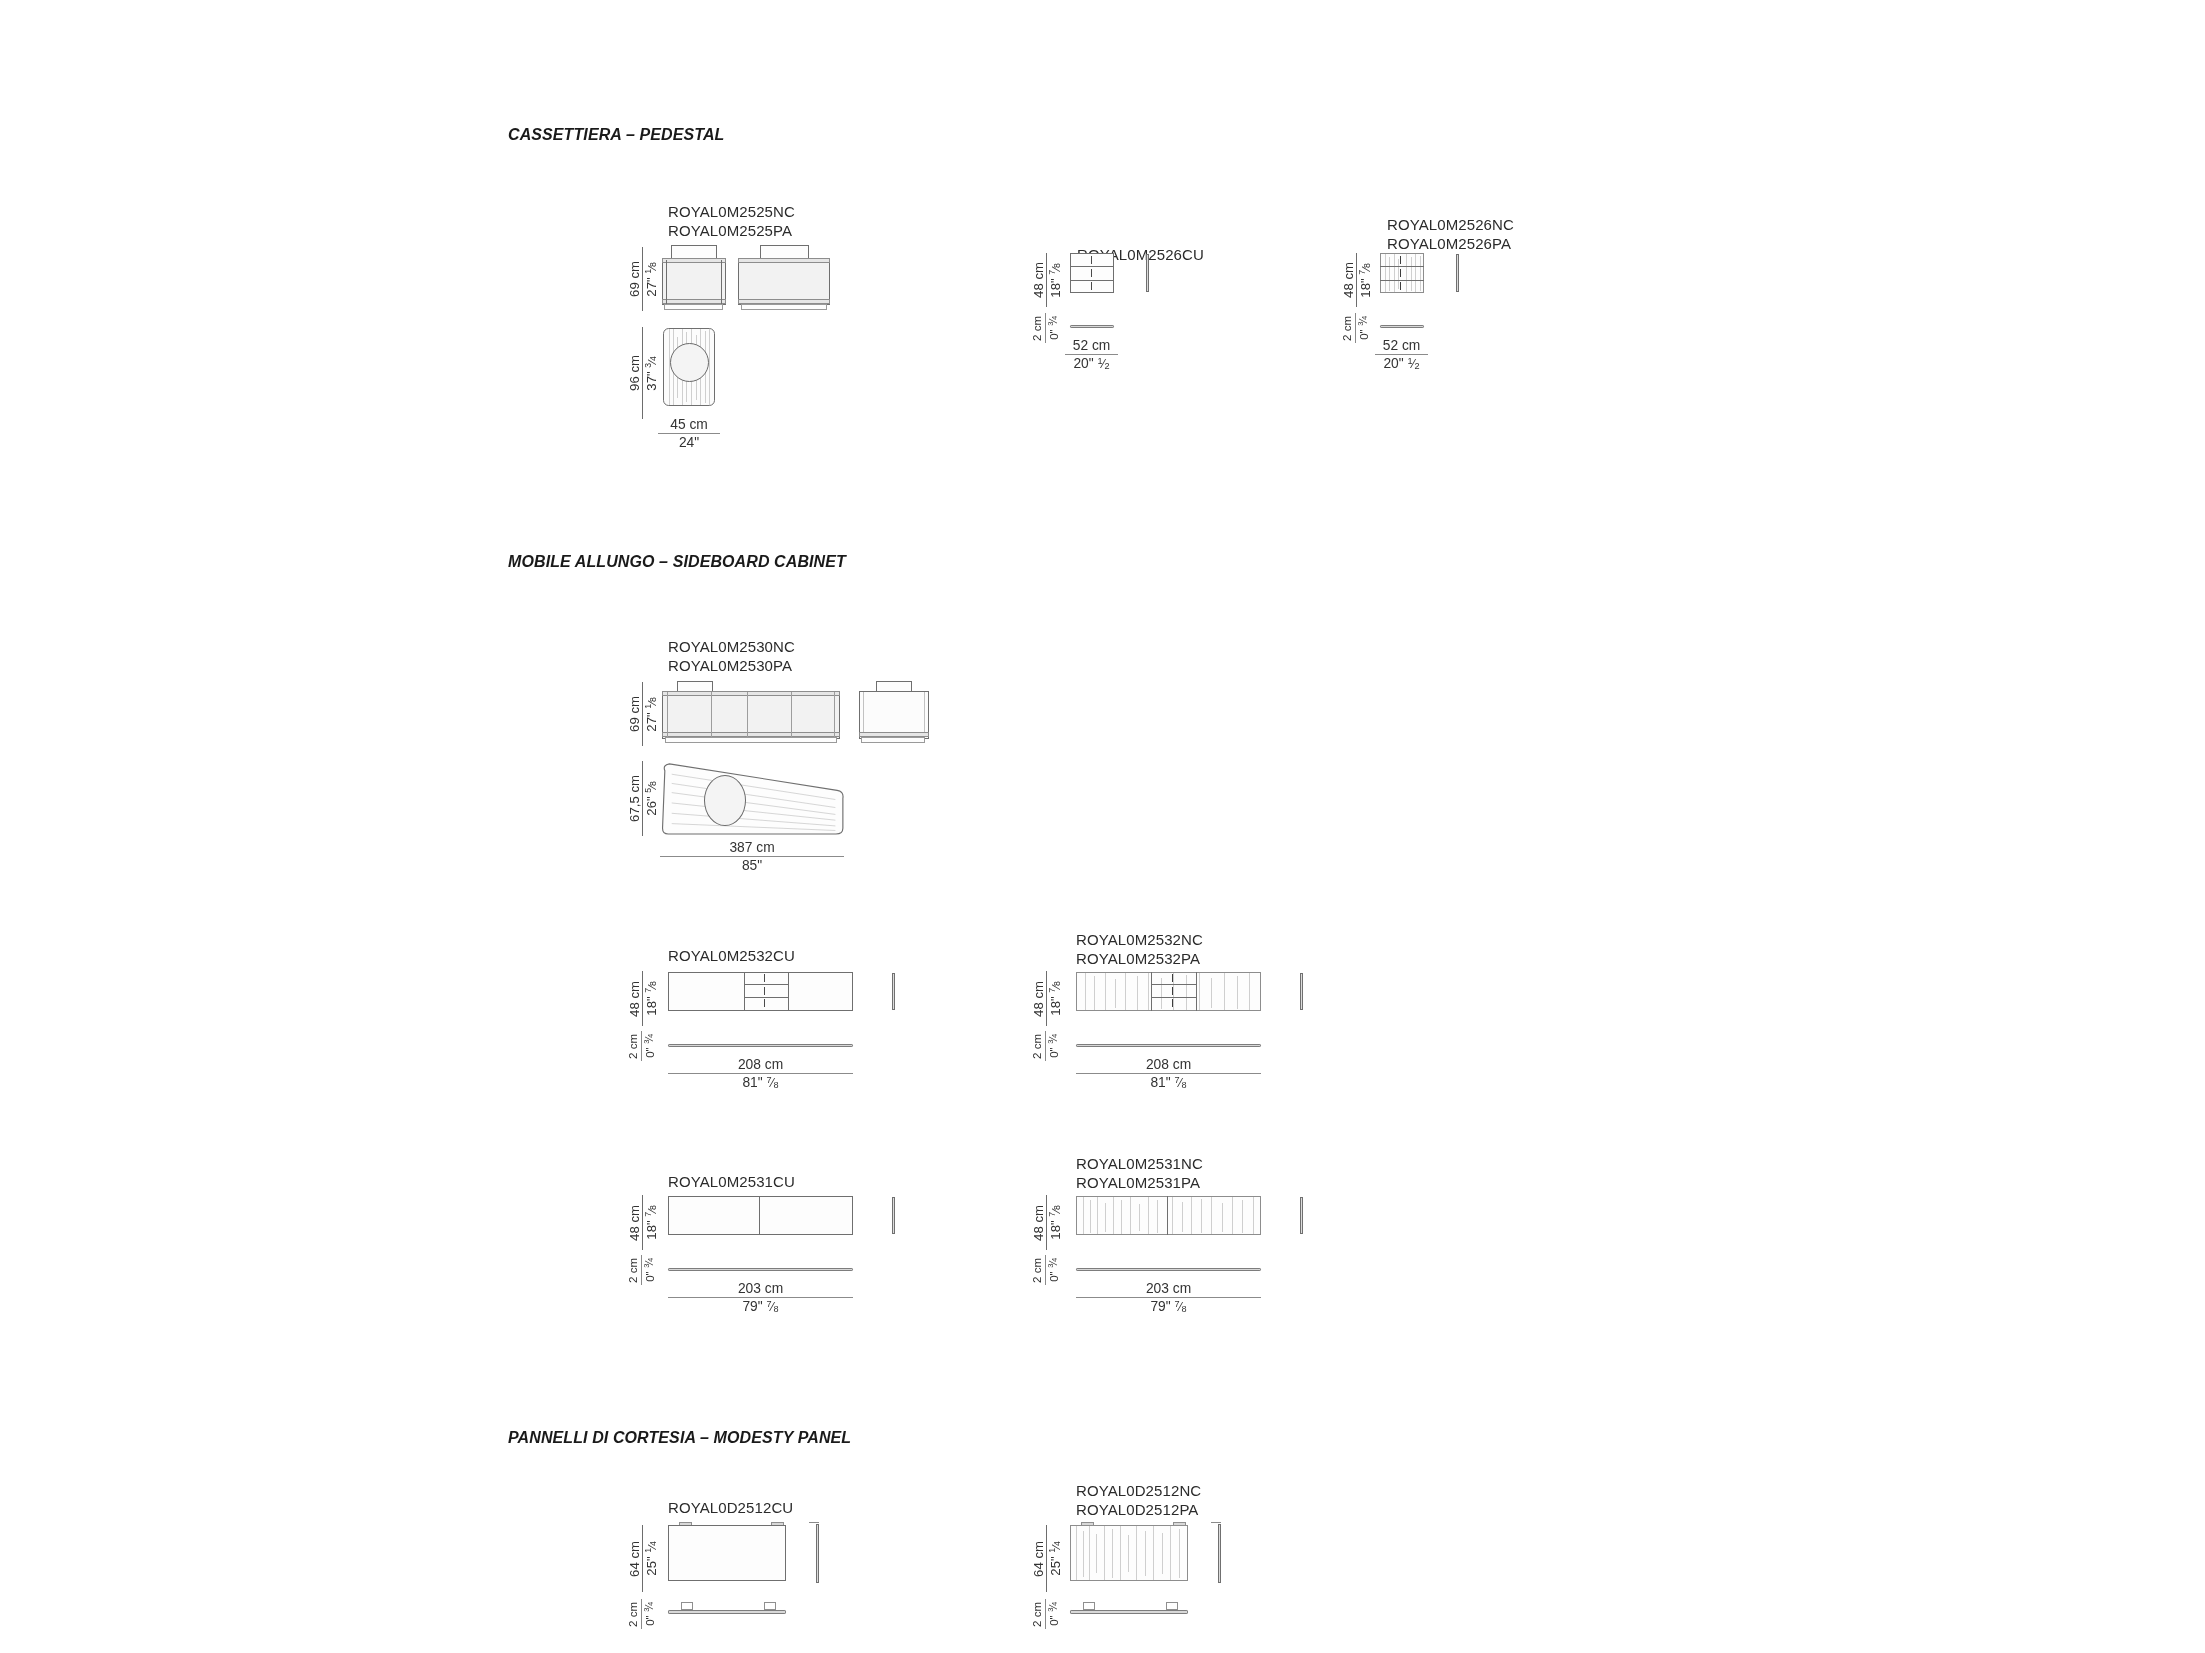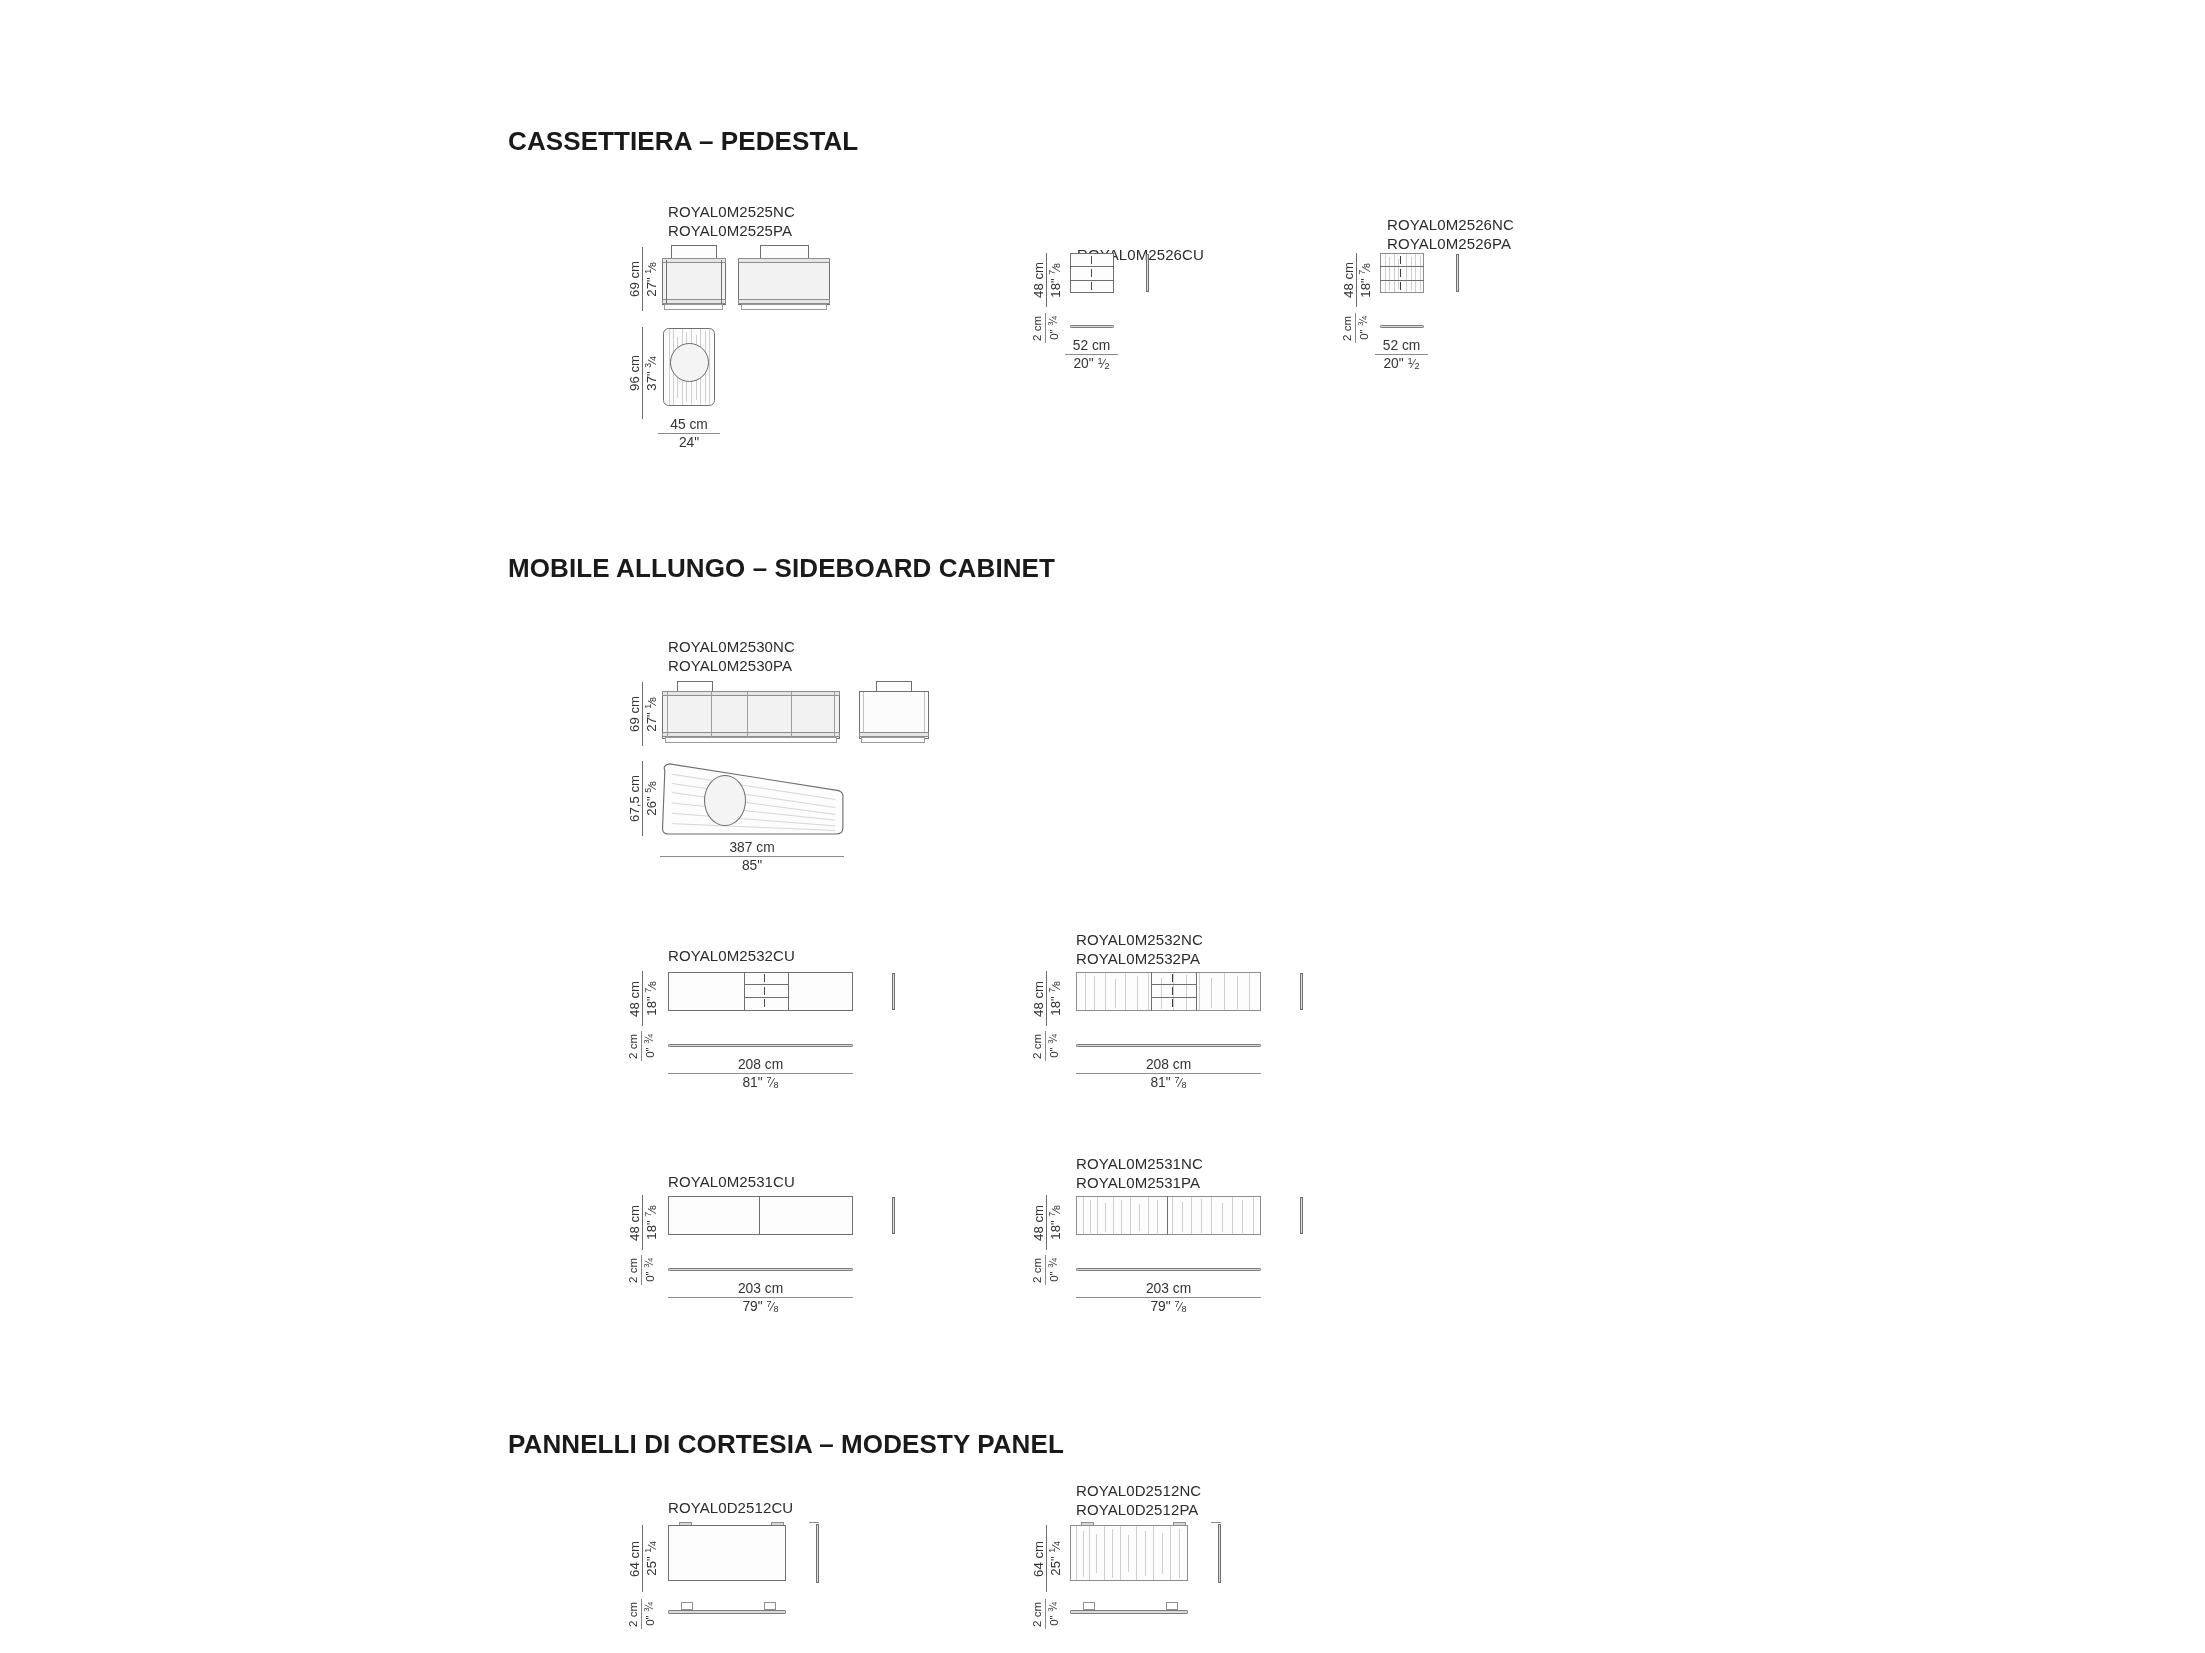--- a/index.html
+++ b/index.html
@@ -17,23 +17,24 @@
     position: absolute;
     left: 508px; top: 29px;
     font-size: 29px; font-weight: bold;
     letter-spacing: -0.3px;
     white-space: nowrap;
     border-bottom: 2.9px solid #111;
     padding-bottom: 3.4px;
   }
   .section-title {
     position: absolute;
-    font-size: 26px; font-weight: bold;
+    font-size: 16px; font-weight: bold;
     letter-spacing: 0.1px;
     white-space: nowrap;
+    font-style: italic;
   }
 
   
   .group { position: absolute; }
   .codes {
     position: absolute;
     font-size: 15px;
     font-weight: normal;
     line-height: 1.28;
     color: #2b2b2b;

